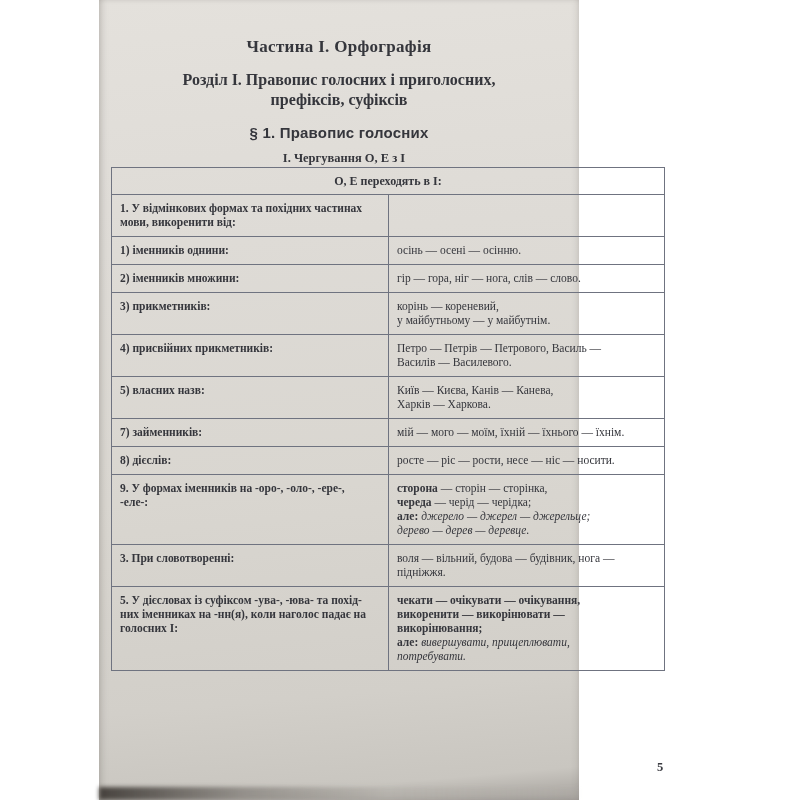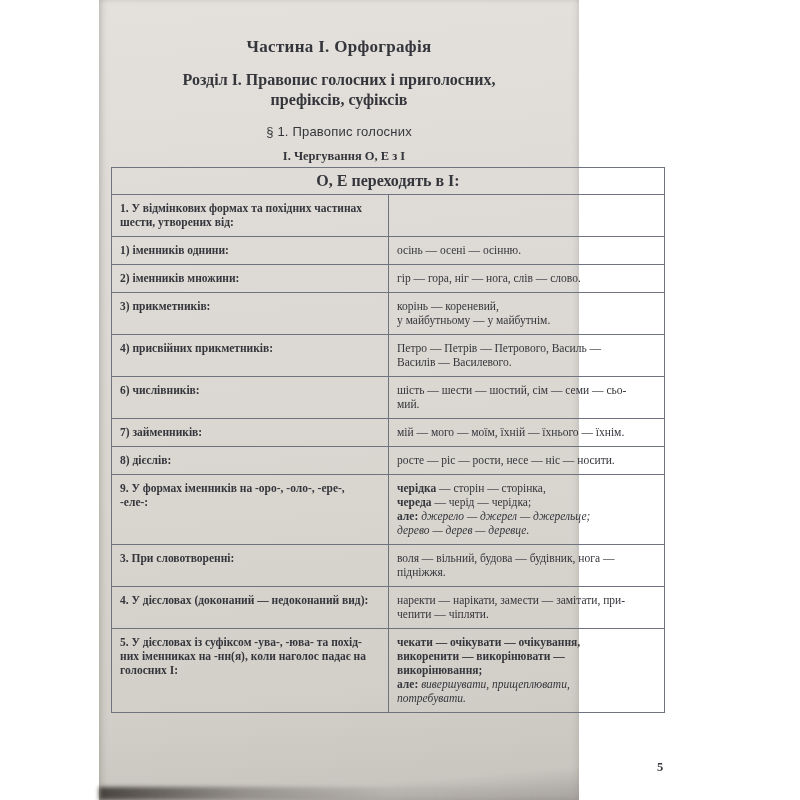--- a/index.html
+++ b/index.html
@@ -15,32 +15,32 @@
     color:var(--ink,#35363c);
   }
   .photo::after{
     content:'';position:absolute;left:0;bottom:0;width:100%;height:13px;
     background:linear-gradient(90deg,rgba(35,30,26,.78) 0%,rgba(90,85,80,.48) 30%,rgba(150,146,140,.20) 60%,rgba(180,176,170,.06) 100%);
     filter:blur(2px);
   }
   .headings{ text-align:center; padding-top:37px; }
   .h-part{ margin:0; font-size:17px; font-weight:bold; letter-spacing:.3px; }
   .h-chapter{ margin:13px 0 0 0; font-size:16px; font-weight:bold; line-height:20px; }
-  .h-section{ margin:14px 0 0 0; font-family:"Liberation Sans", sans-serif; font-size:13px; font-weight:normal; letter-spacing:.2px; }
+  .h-section{ margin:14px 0 0 0; font-family:"Liberation Sans", sans-serif; font-size:15px; font-weight:bold; letter-spacing:.2px; }
   .h-subsection{ margin:10px 0 0 0; font-size:12.5px; font-weight:bold;padding-left:10px; }
 
   table.rules{
     position:absolute; left:12px; top:167px; width:554px;
     border-collapse:collapse; table-layout:fixed;
     font-size:11.5px; line-height:14px; color:var(--ink,#35363c);
   }
   table.rules col.c1{width:277px;}
   table.rules th{
     border:1.5px solid var(--line,#6f7380);
-    font-size:16px; font-weight:bold; text-align:center; padding:6px 4px;
+    font-size:12px; font-weight:bold; text-align:center; padding:6px 4px;
   }
   table.rules td{
     border:1px solid var(--line,#6f7380);
     vertical-align:top; padding:6px 7px 7px 8px;
   }
   table.rules{ border:1.5px solid var(--line,#6f7380); }
   .b{font-weight:bold;}
   .i{font-style:italic;}
   .pagenum{
     position:absolute; left:558px; top:760px;
@@ -67,62 +67,58 @@
           <col class="c1">
           <col class="c2">
         </colgroup>
       <thead>
         <tr>
           <th colspan="2">О, Е переходять в І:</th>
         </tr>
       </thead>
       <tbody id="tbody">
           <tr>
-            <td><span class="b">1. У відмінкових формах та похідних частинах</span><br><span class="b">шести, утворених від:</span></td>
+            <td><span class="b">1. У відмінкових формах та похідних частинах</span><br><span class="b">мови, викоренити від:</span></td>
             <td></td>
           </tr>
           <tr>
             <td><span class="b">1) іменників однини:</span></td>
             <td><span>осінь — осені — осінню.</span></td>
           </tr>
           <tr>
             <td><span class="b">2) іменників множини:</span></td>
             <td><span>гір — гора, ніг — нога, слів — слово.</span></td>
           </tr>
           <tr>
             <td><span class="b">3) прикметників:</span></td>
             <td><span>корінь — кореневий,</span><br><span>у майбутньому — у майбутнім.</span></td>
           </tr>
           <tr>
             <td><span class="b">4) присвійних прикметників:</span></td>
             <td><span>Петро — Петрів — Петрового, Василь —</span><br><span>Василів — Василевого.</span></td>
           </tr>
           <tr>
-            <td><span class="b">6) числівників:</span></td>
-            <td><span>шість — шести — шостий, сім — семи — сьо-</span><br><span>мий.</span></td>
+            <td><span class="b">5) власних назв:</span></td>
+            <td><span>Київ — Києва, Канів — Канева,</span><br><span>Харків — Харкова.</span></td>
           </tr>
           <tr>
             <td><span class="b">7) займенників:</span></td>
             <td><span>мій — мого — моїм, їхній — їхнього — їхнім.</span></td>
           </tr>
           <tr>
             <td><span class="b">8) дієслів:</span></td>
             <td><span>росте — ріс — рости, несе — ніс — носити.</span></td>
           </tr>
           <tr>
             <td><span class="b">9. У формах іменників на -оро-, -оло-, -ере-,</span><br><span class="b">-еле-:</span></td>
-            <td><span class="b">черідка</span><span> — сторін — сторінка,</span><br><span class="b">череда</span><span> — черід — черідка;</span><br><span class="b">але:</span><span class="i"> джерело — джерел — джерельце;</span><br><span class="i">дерево — дерев — деревце.</span></td>
+            <td><span class="b">сторона</span><span> — сторін — сторінка,</span><br><span class="b">череда</span><span> — черід — черідка;</span><br><span class="b">але:</span><span class="i"> джерело — джерел — джерельце;</span><br><span class="i">дерево — дерев — деревце.</span></td>
           </tr>
           <tr>
             <td><span class="b">3. При словотворенні:</span></td>
             <td><span>воля — вільний, будова — будівник, нога —</span><br><span>підніжжя.</span></td>
-          </tr>
-          <tr>
-            <td><span class="b">4. У дієсловах (доконаний — недоконаний вид):</span></td>
-            <td><span>наректи — нарікати, замести — замітати, при-</span><br><span>чепити — чіпляти.</span></td>
           </tr>
           <tr>
             <td><span class="b">5. У дієсловах із суфіксом -ува-, -юва- та похід-</span><br><span class="b">них іменниках на -нн(я), коли наголос падає на</span><br><span class="b">голосних І:</span></td>
             <td><span class="b">чекати — очікувати — очікування,</span><br><span class="b">викоренити — викорінювати —</span><br><span class="b">викорінювання;</span><br><span class="b">але:</span><span class="i"> вивершувати, прищеплювати,</span><br><span class="i">потребувати.</span></td>
           </tr>
         </tbody>
     </table>
 
     <div class="pagenum">5</div>
   </div>

